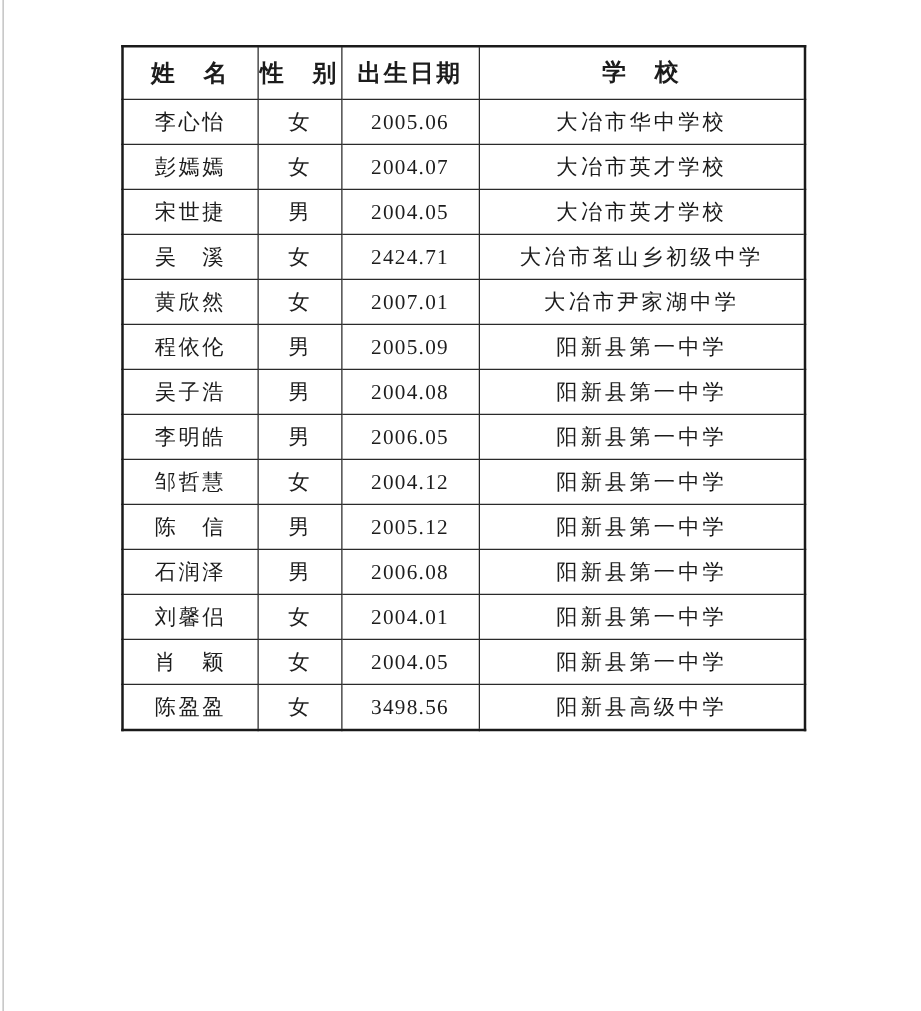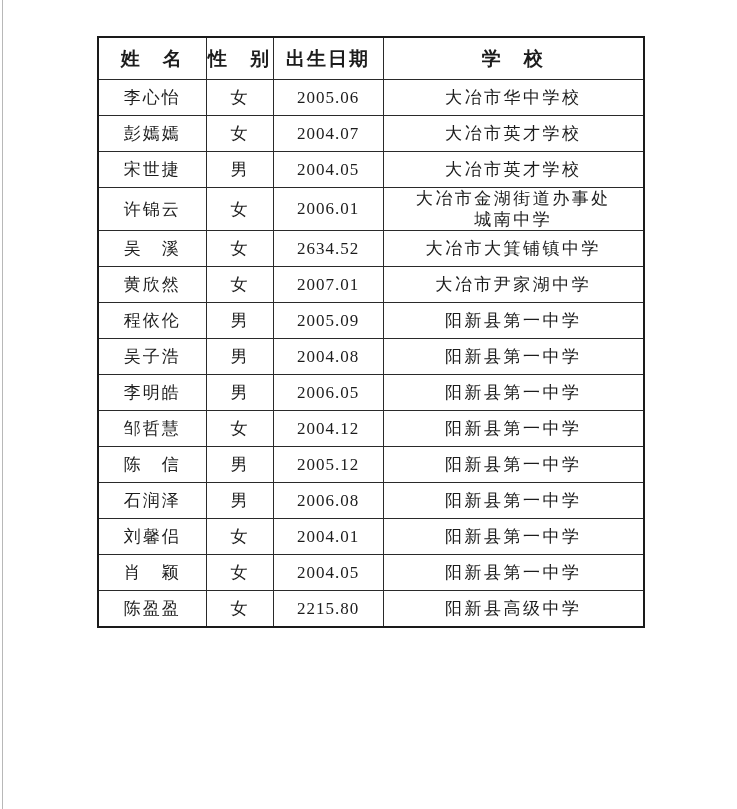--- a/index.html
+++ b/index.html
@@ -94,31 +94,24 @@
           <td class="col-birth">2004.07</td>
           <td class="col-school">大冶市英才学校</td>
         </tr>
         <tr>
           <td class="col-name">宋世捷</td>
           <td class="col-gender">男</td>
           <td class="col-birth">2004.05</td>
           <td class="col-school">大冶市英才学校</td>
         </tr>
         <tr>
-          <td class="col-name">许锦云</td>
-          <td class="col-gender">女</td>
-          <td class="col-birth">2006.01</td>
-          <td class="col-school">大冶市金湖街道办事处
-城南中学</td>
-        </tr>
-        <tr>
           <td class="col-name">吴　溪</td>
           <td class="col-gender">女</td>
-          <td class="col-birth">2634.52</td>
-          <td class="col-school">大冶市大箕铺镇中学</td>
+          <td class="col-birth">2424.71</td>
+          <td class="col-school">大冶市茗山乡初级中学</td>
         </tr>
         <tr>
           <td class="col-name">黄欣然</td>
           <td class="col-gender">女</td>
           <td class="col-birth">2007.01</td>
           <td class="col-school">大冶市尹家湖中学</td>
         </tr>
         <tr>
           <td class="col-name">程依伦</td>
           <td class="col-gender">男</td>
@@ -163,18 +156,18 @@
         </tr>
         <tr>
           <td class="col-name">肖　颖</td>
           <td class="col-gender">女</td>
           <td class="col-birth">2004.05</td>
           <td class="col-school">阳新县第一中学</td>
         </tr>
         <tr>
           <td class="col-name">陈盈盈</td>
           <td class="col-gender">女</td>
-          <td class="col-birth">2215.80</td>
+          <td class="col-birth">3498.56</td>
           <td class="col-school">阳新县高级中学</td>
         </tr>
       </tbody>
   </table>
 </div>
 
 </body></html>

